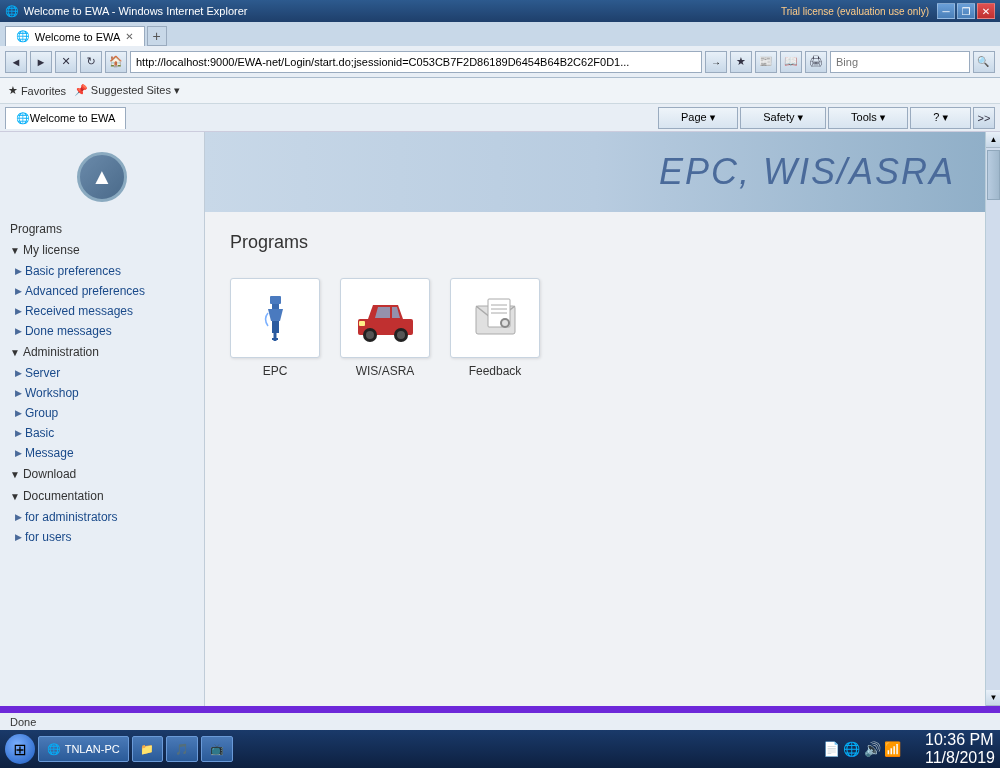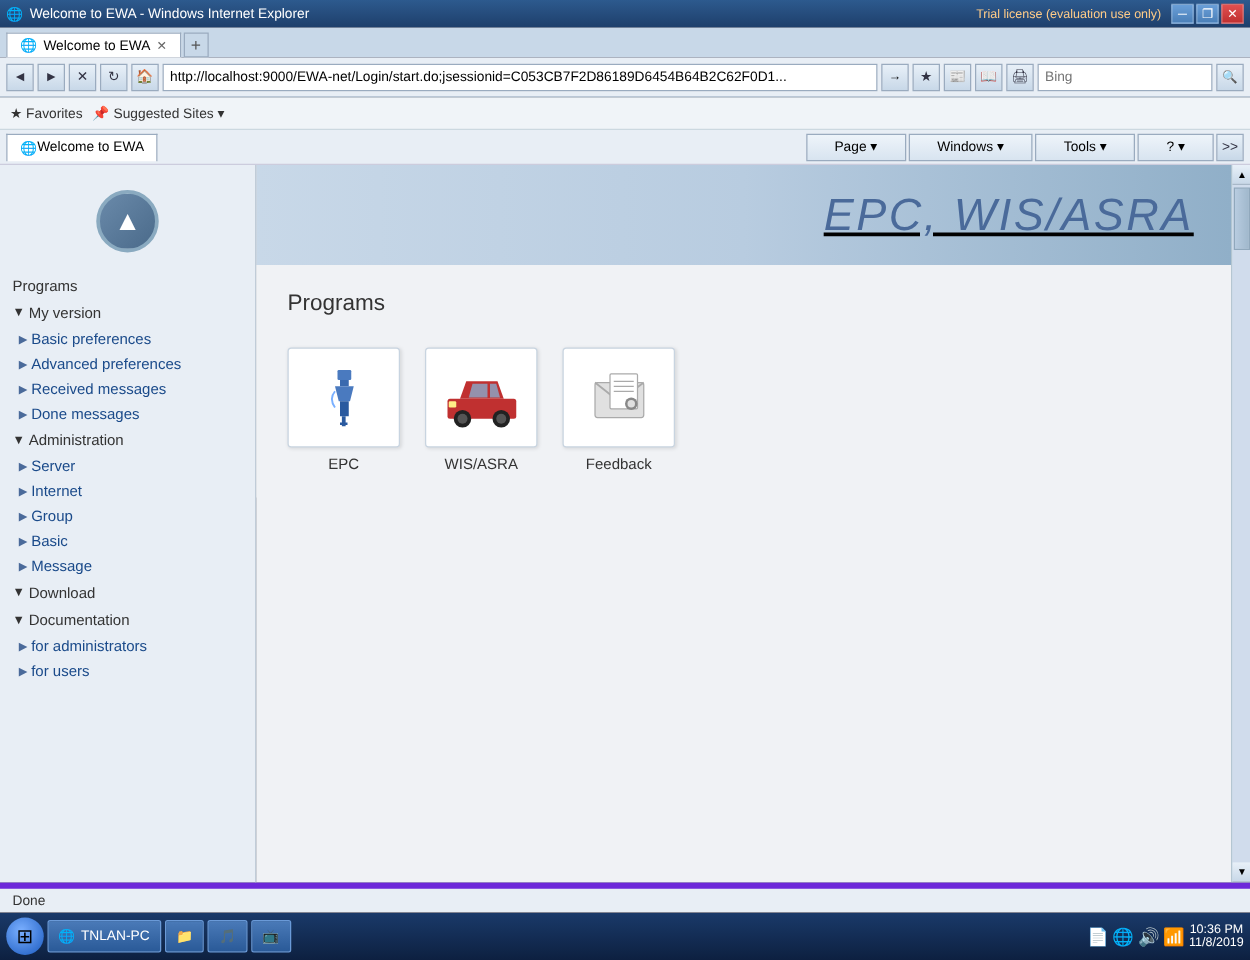--- a/index.html
+++ b/index.html
@@ -211,21 +211,20 @@
 
     
     .ewa-header {
       background: linear-gradient(to right, #c8d8e8, #b8cce0, #90afc8);
       height: 80px;
       display: flex;
       align-items: center;
       justify-content: flex-end;
       padding-right: 30px;
       position: relative;
-      text-decoration: underline;
     }
     .ewa-header-text {
       font-size: 36px;
       color: #4a6a9a;
       font-style: italic;
       font-weight: 300;
       letter-spacing: 2px;
     }
 
     
@@ -264,21 +263,21 @@
     .program-label {
       font-size: 12px;
       color: #333;
       text-align: center;
     }
 
     
     .status-bar {
       background: #e8eef5;
       height: 24px;
-      border-top: 5px solid #6d28d9;
+      border-top: 7px solid #6d28d9;
       display: flex;
       align-items: center;
       justify-content: space-between;
       padding: 0 10px;
       font-size: 11px;
       color: #333;
     }
     .status-right {
       display: flex;
       align-items: center;
@@ -313,22 +312,23 @@
       border-radius: 2px;
       padding: 0 8px;
       color: white;
       font-size: 11px;
       display: flex; align-items: center; gap: 4px;
       cursor: pointer;
     }
     .taskbar-separator { flex: 1; }
     .taskbar-clock {
       color: white;
-      font-size: 10px;
-      text-align: center;
+      font-size: 16px;
+      text-align: left;
+      margin-left: 20px;
     }
     .tray-icons { display: flex; gap: 3px; align-items: center; }
     .tray-icon { font-size: 14px; color: #aaccff; }
 
     
     .browser-chrome {
       height: calc(768px - 38px);
       display: flex;
       flex-direction: column;
     }
@@ -423,21 +423,21 @@
   <div class="ie-toolbar">
     <div class="toolbar-tab">
       <span>🌐</span>
       <span>Welcome to EWA</span>
     </div>
     <div style="flex:1;"></div>
     <div class="ie-tool-btn">
         <span>Page ▾</span>
       </div>
     <div class="ie-tool-btn">
-        <span>Windows ▾</span>
+        <span>Safety ▾</span>
       </div>
     <div class="ie-tool-btn">
         <span>Tools ▾</span>
       </div>
     <div class="ie-tool-btn">
         <span>? ▾</span>
       </div>
     <div class="nav-btn">&gt;&gt;</div>
   </div>
 
@@ -448,21 +448,21 @@
         <div class="sidebar-logo">
           <div class="logo-circle">
             <span style="font-size:22px;">▲</span>
           </div>
         </div>
 
         <div class="sidebar-section-label">Programs</div>
 
         <div class="sidebar-group-label">
           <span class="caret">▼</span>
-          <span>My version</span>
+          <span>My license</span>
         </div>
         <div class="sidebar-item">
           <span class="arrow">▶</span>
           <span>Basic preferences</span>
         </div>
         <div class="sidebar-item">
           <span class="arrow">▶</span>
           <span>Advanced preferences</span>
         </div>
         <div class="sidebar-item">
@@ -477,21 +477,21 @@
         <div class="sidebar-group-label">
           <span class="caret">▼</span>
           <span>Administration</span>
         </div>
         <div class="sidebar-item">
           <span class="arrow">▶</span>
           <span>Server</span>
         </div>
         <div class="sidebar-item">
           <span class="arrow">▶</span>
-          <span>Internet</span>
+          <span>Workshop</span>
         </div>
         <div class="sidebar-item">
           <span class="arrow">▶</span>
           <span>Group</span>
         </div>
         <div class="sidebar-item">
           <span class="arrow">▶</span>
           <span>Basic</span>
         </div>
         <div class="sidebar-item">

